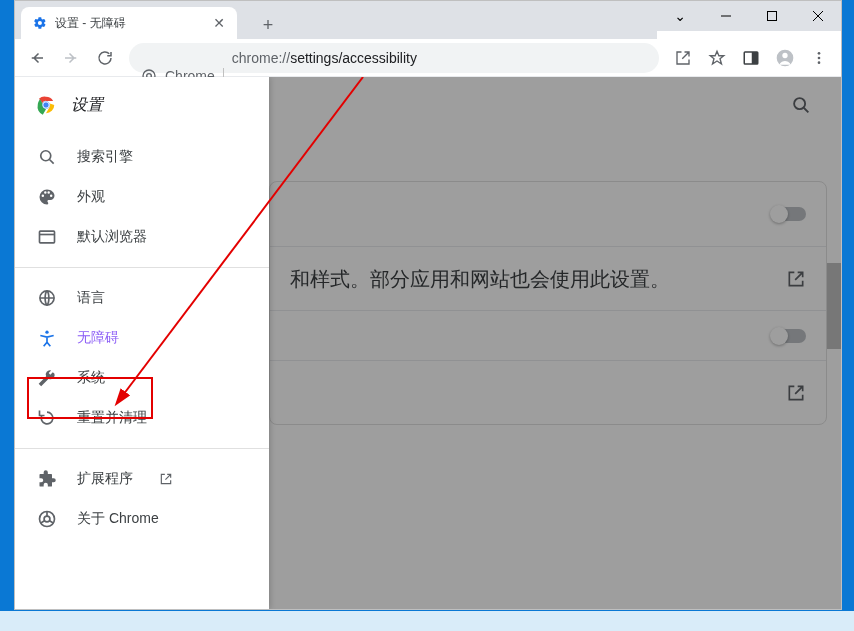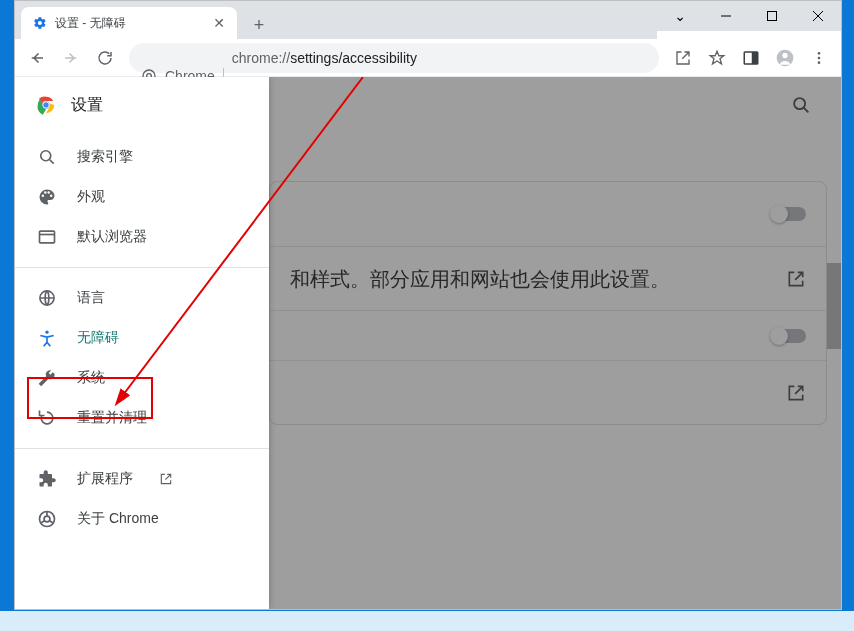--- a/index.html
+++ b/index.html
@@ -5,21 +5,21 @@
   * { box-sizing: border-box; margin: 0; padding: 0; font-family: "Segoe UI", Arial, sans-serif; }
   body { width: 854px; height: 631px; background: #0a78d4; position: relative; overflow: hidden; }
   .taskbar { position: absolute; bottom: 0; left: 0; right: 0; height: 20px; background: #d9ecf9; }
   .window {
     position: absolute; left: 14px; top: 0; width: 828px; height: 610px;
     background: #fff; border: 1px solid #bfbfbf;
     display: flex; flex-direction: column;
   }
   
   .titlebar { height: 38px; background: #fff; display: flex; align-items: flex-start; }
-  .tabstrip { display: flex; align-items: flex-end; gap: 8px; height: 38px; background:#dee1e6; flex:1; padding-left:6px; padding-top:6px;}
+  .tabstrip { display: flex; align-items: flex-end; gap: 17px; height: 38px; background:#dee1e6; flex:1; padding-left:6px; padding-top:6px;}
   .tab {
     height: 32px; display: flex; align-items: center; gap: 8px;
     background: #fff; border-radius: 8px 8px 0 0; padding: 0 10px 0 12px;
     font-size: 12px; color: #3c4043; min-width: 216px; position:relative;
   }
   .tab .gear { width:14px; height:14px; }
   .tab .close { width:16px; height:16px; display:flex; align-items:center; justify-content:center; color:#5f6368; margin-left:auto; font-size:14px;}
   .newtab { width:28px; height:28px; display:flex; align-items:center; justify-content:center; color:#5f6368; font-size:18px; cursor:pointer; border-radius:50%;}
   .wincontrols { display:flex; height:30px; background:#dee1e6;}
   .wc { width:46px; height:30px; display:flex; align-items:center; justify-content:center; color:#000; font-size:12px; cursor:pointer;}
@@ -29,29 +29,29 @@
   .navbtn.disabled{ color:#bdc1c6; cursor:default;}
   .omnibox { flex:1; height:30px; background:#f1f3f4; border-radius:15px; display:flex; align-items:center; padding:0 12px; gap:8px; margin:0 6px;}
   .omni-left { display:flex; align-items:center; gap:8px; color:#5f6368; font-size:14px;margin-top:36px;}
   .omni-divider{ width:1px; height:16px; background:#c0c0c0;}
   .omni-url { color:#202124; font-size:14px;}
   .omni-url .light{ color:#5f6368;}
   
   .content { flex:1; display:flex; position:relative; overflow:hidden; background:#fff;}
   .sidebar-wrap{ width:254px; position:relative; z-index:3;}
   .sidebar { width:254px; background:#fff; height:100%; box-shadow: 1px 0 6px rgba(0,0,0,0.2); position:relative; z-index:3;}
-  .side-head{ height:56px; display:flex; align-items:center; gap:14px; padding:0 20px; font-size:16px; color:#202124;}
+  .side-head{ height:56px; display:flex; align-items:center; gap:14px; padding:0 20px; font-size:16px; color:#202124;font-style:italic;}
   .chrome-logo{ width:22px; height:22px;}
   .side-list{ padding:4px 0;}
   .side-item{
     height:40px; display:flex; align-items:center; gap:20px; padding:0 22px;
     font-size:14px; color:#3c4043; cursor:pointer; border-radius:0 20px 20px 0; margin-right:10px;
   }
   .side-item .icon{ width:20px; height:20px; display:flex; align-items:center; justify-content:center; color:#5f6368;}
-  .side-item.active{ color:#0f766e;}
+  .side-item.active{ color:#8b5cf6;}
   .side-item.active .icon{ color:#1a73e8;}
   .side-sep{ height:1px; background:#e0e0e0; margin:10px 0;}
   .highlight-box{
     position:absolute; left:12px; top:300px; width:126px; height:42px;
     border:2px solid #e30000; pointer-events:none; z-index:5;
   }
   .ext-icon{ width:14px; height:14px; display:inline-flex; align-items:center; justify-content:center; color:#5f6368; margin-left:6px;}
   
   .main { flex:1; position:relative;}
   .overlay { position:absolute; inset:0; background:rgba(0,0,0,0.38); z-index:2;}

